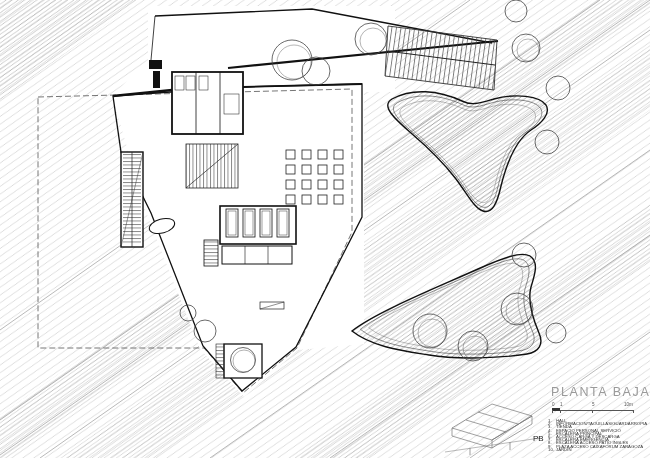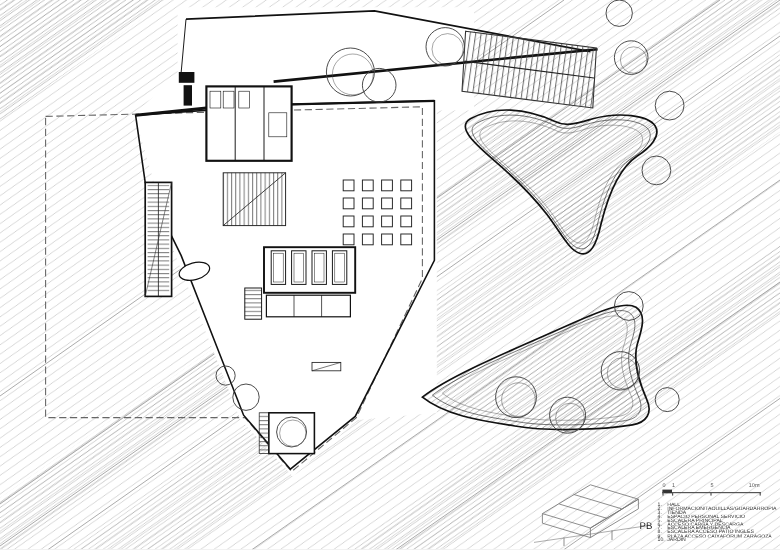--- a/index.html
+++ b/index.html
@@ -209,20 +209,21 @@
       <path d="M492,440 L532,416 L532,424 L492,448 Z"></path>
       <path d="M452,428 L452,436 L492,448"></path>
       <path d="M466,420 L506,432"></path>
       <path d="M478,412 L518,424"></path>
       <line x1="470" y1="448" x2="470" y2="455"></line>
       <line x1="510" y1="442" x2="510" y2="450"></line>
       <path d="M445,452 L540,438" stroke-width="0.5"></path>
     </g>
   </svg>
 
+  <div class="overlay plan-title">PLANTA BAJA</div>
 
   <div class="overlay scalebar">
     <span class="lab" style="left:0px">0</span>
     <span class="lab" style="left:8px">1</span>
     <span class="lab" style="left:40px">5</span>
     <span class="lab" style="left:72px">10m</span>
     <div class="sb-line"></div>
     <div class="sb-block"></div>
     <div class="sb-tick" style="left:0px"></div>
     <div class="sb-tick" style="left:8px"></div>

